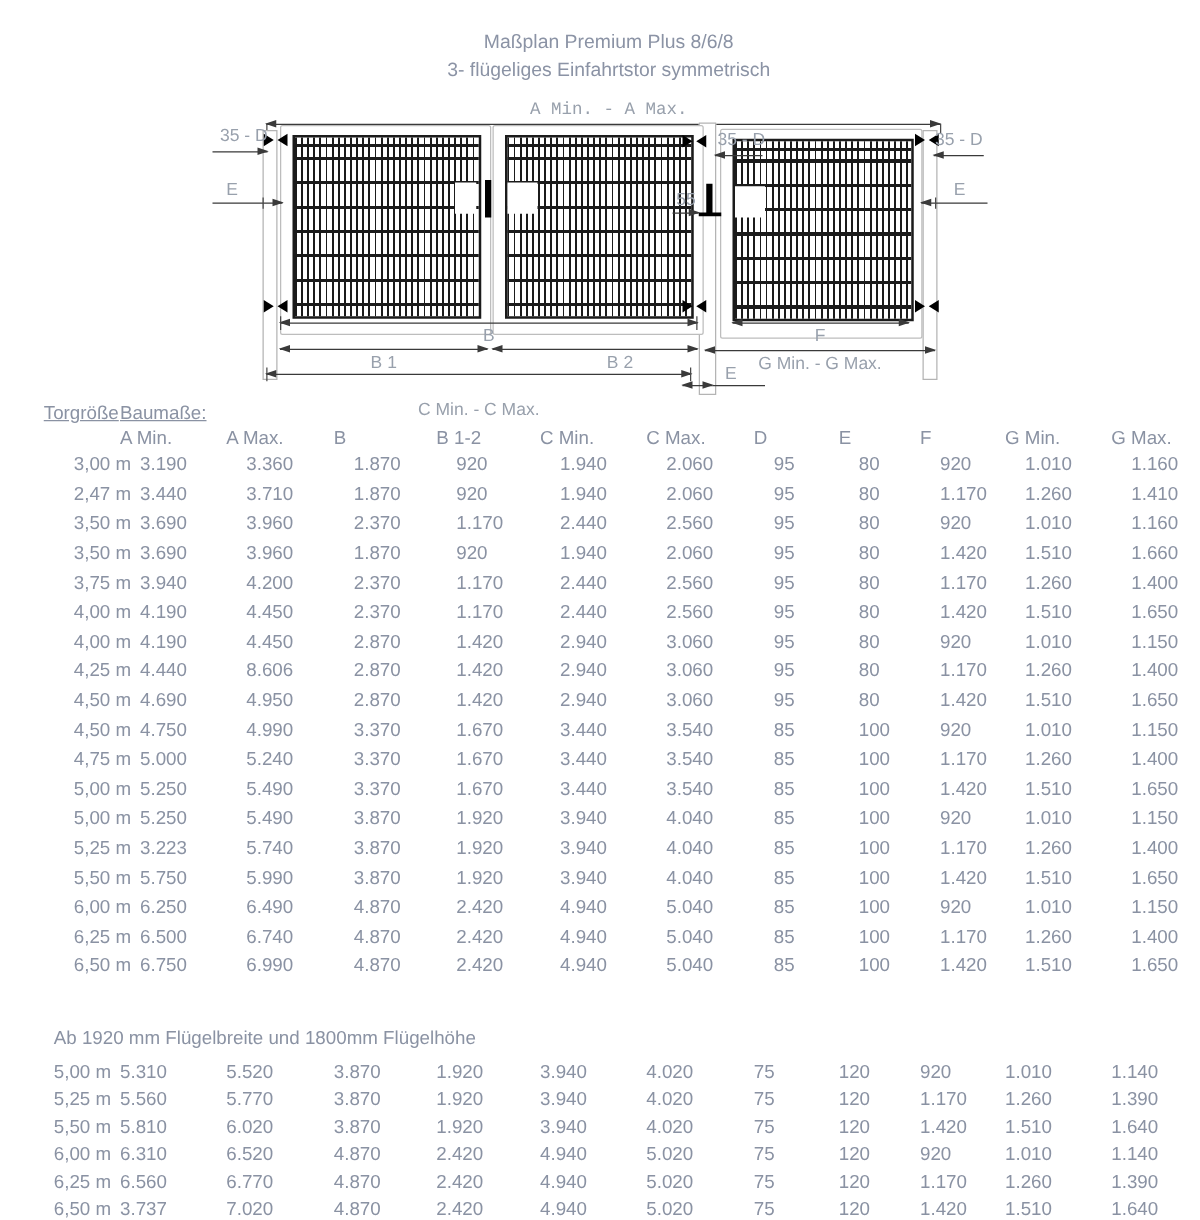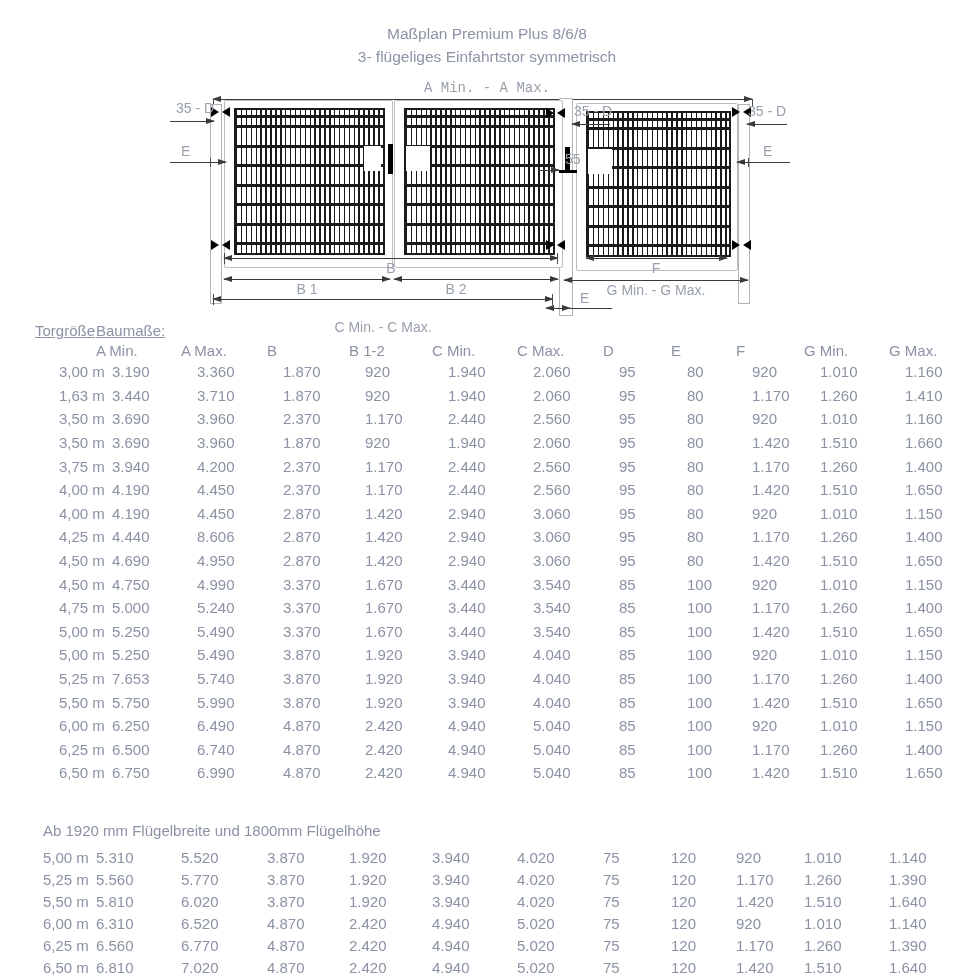--- a/index.html
+++ b/index.html
@@ -102,32 +102,32 @@
   <div class="dlabel" style="left:748px;top:103px;">35 - D</div>
   <div class="dim arr-l" style="left:747px;top:124px;width:40px;"></div>
 
   <div class="dlabel" style="left:181px;top:143px;">E</div>
   <div class="dim arr-r" style="left:170px;top:162px;width:56px;"></div>
   <div class="vline" style="left:210px;top:158px;height:9px;"></div>
   <div class="dlabel" style="left:763px;top:143px;">E</div>
   <div class="dim arr-l" style="left:737px;top:162px;width:53px;"></div>
   <div class="vline" style="left:748px;top:158px;height:9px;"></div>
 
-  <div class="dlabel" style="left:541px;top:151px;padding-left:24px;">55</div>
+  <div class="dlabel" style="left:541px;top:151px;">55</div>
   <div class="dim arr-r" style="left:538px;top:170px;width:21px;"></div>
 
   <div class="dim arr-l arr-r" style="left:224px;top:258px;width:334px;"></div>
   <div class="vline" style="left:224px;top:253px;height:11px;"></div>
   <div class="vline" style="left:557px;top:253px;height:11px;"></div>
   <div class="dlabel ctr" style="left:391px;top:260px;">B</div>
 
   <div class="dim arr-l arr-r" style="left:224px;top:279px;width:166px;"></div>
   <div class="dlabel ctr" style="left:307px;top:281px;">B 1</div>
   <div class="dim arr-l arr-r" style="left:394px;top:279px;width:164px;"></div>
-  <div class="dlabel ctr" style="left:456px;top:281px;">B 2</div>
+  <div class="dlabel ctr" style="left:496px;top:281px;">B 2</div>
 
   <div class="dim arr-l arr-r" style="left:213px;top:299px;width:340px;"></div>
   <div class="vline" style="left:213px;top:294px;height:11px;"></div>
   <div class="vline" style="left:552px;top:294px;height:11px;"></div>
   <div class="dlabel ctr" style="left:383px;top:319px;">C Min. - C Max.</div>
 
   <div class="dim arr-l arr-r" style="left:586px;top:258px;width:141px;"></div>
   <div class="dlabel ctr" style="left:656px;top:260px;">F</div>
 
   <div class="dim arr-l arr-r" style="left:564px;top:280px;width:184px;"></div>
@@ -171,21 +171,21 @@
         <span class="tcell c4">920</span>
         <span class="tcell c5">1.940</span>
         <span class="tcell c6">2.060</span>
         <span class="tcell c7">95</span>
         <span class="tcell c8">80</span>
         <span class="tcell c9">920</span>
         <span class="tcell c10">1.010</span>
         <span class="tcell c11">1.160</span>
       </div>
       <div class="trow">
-        <span class="tcell c0">1,63 m</span>
+        <span class="tcell c0">2,47 m</span>
         <span class="tcell c1">3.440</span>
         <span class="tcell c2">3.710</span>
         <span class="tcell c3">1.870</span>
         <span class="tcell c4">920</span>
         <span class="tcell c5">1.940</span>
         <span class="tcell c6">2.060</span>
         <span class="tcell c7">95</span>
         <span class="tcell c8">80</span>
         <span class="tcell c9">1.170</span>
         <span class="tcell c10">1.260</span>
@@ -340,21 +340,21 @@
         <span class="tcell c5">3.940</span>
         <span class="tcell c6">4.040</span>
         <span class="tcell c7">85</span>
         <span class="tcell c8">100</span>
         <span class="tcell c9">920</span>
         <span class="tcell c10">1.010</span>
         <span class="tcell c11">1.150</span>
       </div>
       <div class="trow">
         <span class="tcell c0">5,25 m</span>
-        <span class="tcell c1">7.653</span>
+        <span class="tcell c1">3.223</span>
         <span class="tcell c2">5.740</span>
         <span class="tcell c3">3.870</span>
         <span class="tcell c4">1.920</span>
         <span class="tcell c5">3.940</span>
         <span class="tcell c6">4.040</span>
         <span class="tcell c7">85</span>
         <span class="tcell c8">100</span>
         <span class="tcell c9">1.170</span>
         <span class="tcell c10">1.260</span>
         <span class="tcell c11">1.400</span>
@@ -485,21 +485,21 @@
         <span class="tcell c5">4.940</span>
         <span class="tcell c6">5.020</span>
         <span class="tcell c7">75</span>
         <span class="tcell c8">120</span>
         <span class="tcell c9">1.170</span>
         <span class="tcell c10">1.260</span>
         <span class="tcell c11">1.390</span>
       </div>
       <div class="trow">
         <span class="tcell c0">6,50 m</span>
-        <span class="tcell c1">6.810</span>
+        <span class="tcell c1">3.737</span>
         <span class="tcell c2">7.020</span>
         <span class="tcell c3">4.870</span>
         <span class="tcell c4">2.420</span>
         <span class="tcell c5">4.940</span>
         <span class="tcell c6">5.020</span>
         <span class="tcell c7">75</span>
         <span class="tcell c8">120</span>
         <span class="tcell c9">1.420</span>
         <span class="tcell c10">1.510</span>
         <span class="tcell c11">1.640</span>

